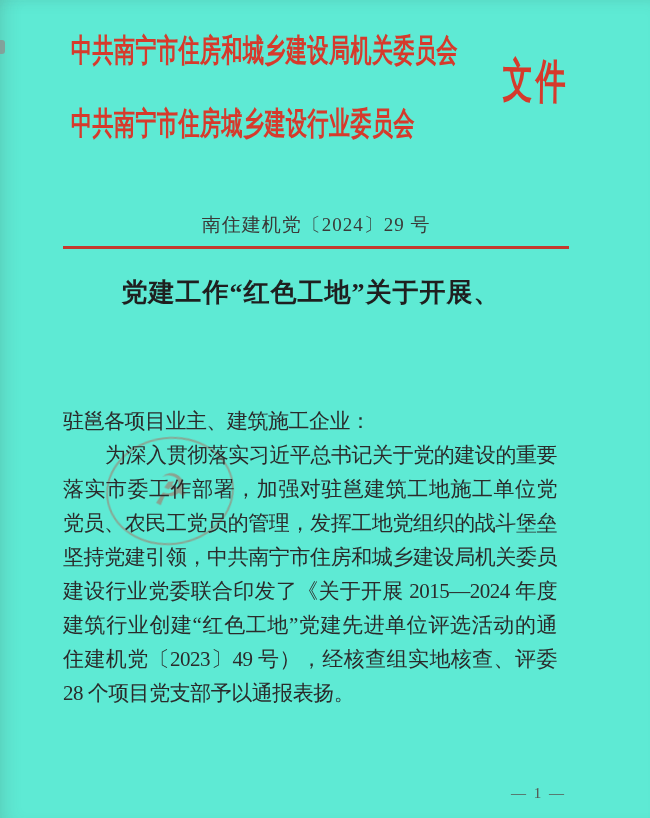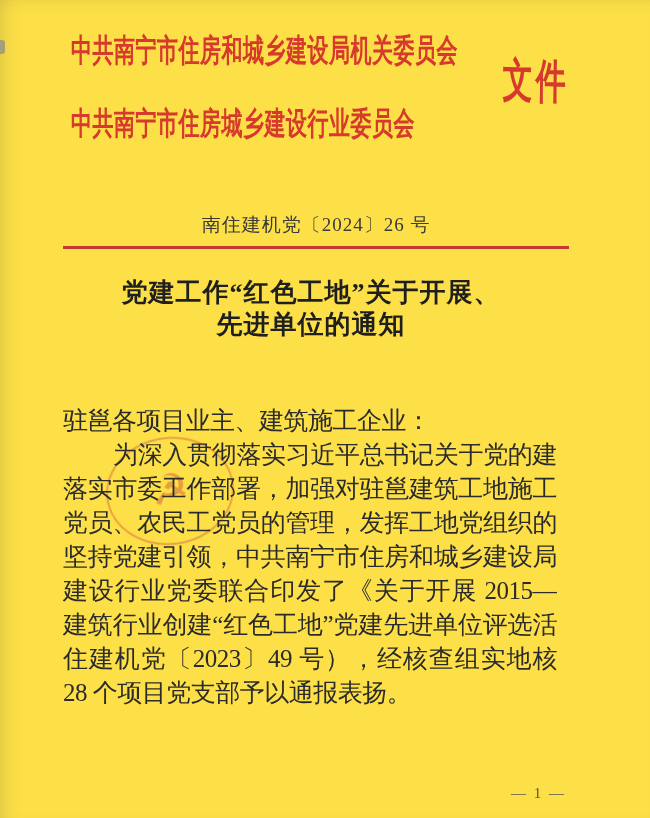--- a/index.html
+++ b/index.html
@@ -2,21 +2,21 @@
 <html><head>
 <meta charset="utf-8">
 <style>
   * { margin: 0; padding: 0; box-sizing: border-box; }
   html, body { background: #e8e8e6; }
   .page {
     position: relative;
     width: 650px;
     height: 818px;
     margin: 0 auto;
-    background: #fde047;
+    background: #5eead4;
     overflow: hidden;
     font-family: "Liberation Serif", "DejaVu Serif", serif;
     box-shadow: inset 16px 0 20px -14px rgba(70,68,60,.20),
                 inset 0 12px 16px -12px rgba(70,68,60,.10);
   }
   .scan-mark {
     position: absolute; left: 0; top: 40px;
     width: 5px; height: 14px;
     background: #8f8f8c; opacity: .75;
     border-radius: 0 3px 3px 0;
@@ -71,21 +71,21 @@
   .seal-glyph {
     position: absolute; left: 50%; top: 50%;
     transform: translate(-50%,-52%);
     font-size: 42px; line-height: 42px;
     color: rgba(201,62,50,.42);
     font-family: "DejaVu Sans", sans-serif;
   }
   
   .body-block {
     position: absolute; left: 63px; top: 404px; width: 494px;
-    font-size: 25px; color: #2b2b2b;
+    font-size: 21px; color: #2b2b2b;
     letter-spacing: -0.5px;
   }
   .body-line {
     height: 34px; line-height: 34px;
     text-align: justify; text-align-last: justify;
     overflow: hidden; white-space: normal;
   }
   .body-line.flush { text-align: left; text-align-last: left; }
   .body-line.indent { text-indent: 2em; }
   
@@ -101,30 +101,29 @@
 <div class="page">
 
   <div class="scan-mark"></div>
 
   <div class="org-line org-line-1">中共南宁市住房和城乡建设局机关委员会</div>
 
   <div class="org-line org-line-2">中共南宁市住房城乡建设行业委员会</div>
 
   <div class="doc-type-label">文件</div>
 
-  <div class="doc-number">南住建机党〔2024〕26 号</div>
+  <div class="doc-number">南住建机党〔2024〕29 号</div>
 
   <div class="red-rule"></div>
 
   <div class="title-block">
 
 
       <div class="title-line">党建工作“红色工地”关于开展、</div>
 
-      <div class="title-line">先进单位的通知</div>
     </div>
 
   <div class="seal">
     <span class="seal-glyph">☭</span>
   </div>
 
   <div class="body-block">
 
       <div class="body-line flush">驻邕各项目业主、建筑施工企业：</div>
 

